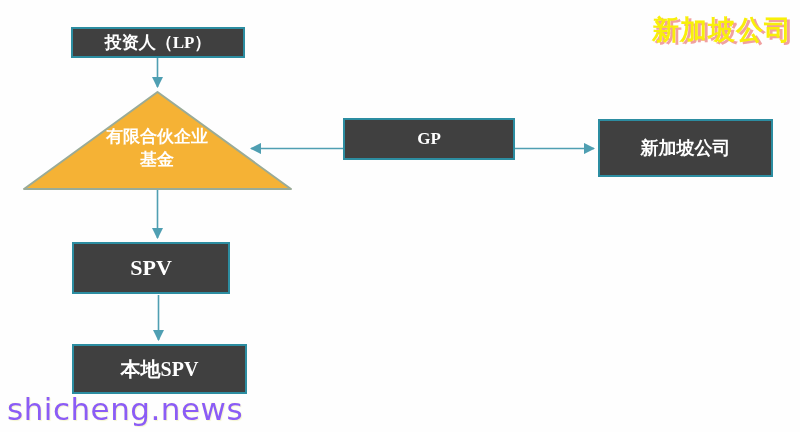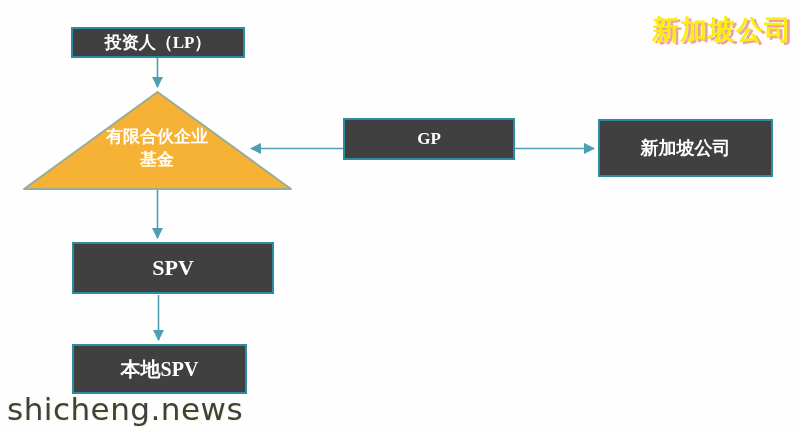--- a/index.html
+++ b/index.html
@@ -31,21 +31,21 @@
     flex-direction: column;
     align-items: center;
     justify-content: center;
     text-align: center;
     font-weight: 600;
     line-height: 1.25;
   }
   .node-investor  { left: 71px;  top: 27px;  width: 174px; height: 31px; font-size: 17px; }
   .node-gp        { left: 343px; top: 118px; width: 172px; height: 42px; font-size: 17px; }
   .node-manager   { left: 598px; top: 119px; width: 175px; height: 58px; font-size: 18px; }
-  .node-spv       { left: 72px;  top: 242px; width: 202px; height: 52px; font-size: 22px; }
+  .node-spv       { left: 72px;  top: 242px; width: 158px; height: 52px; font-size: 22px; }
   .node-local-spv { left: 72px;  top: 344px; width: 175px; height: 50px; font-size: 20px; }
   .triangle-label {
     position: absolute;
     left: 57px;
     top: 126px;
     width: 200px;
     text-align: center;
     color: #ffffff;
     font-weight: 600;
     font-size: 17px;
@@ -62,21 +62,21 @@
     color: #f8ef0a;
     text-shadow: 3px 2px 0 #f1a0a0;
     letter-spacing: 1px;
   }
   .watermark-site {
     position: absolute;
     left: 7px;
     top: 391px;
     font-size: 31px;
     font-family: "DejaVu Sans", "Liberation Sans", sans-serif;
-    color: #404040;
+    color: #8b5cf6;
     text-shadow: -1px -1px 0 #fffef0, 1px 1px 1px #f5f5d0;
     letter-spacing: 0.5px;
   }
 </style>
 </head>
 <body>
 
 <svg id="connector-layer" viewBox="0 0 800 432" xmlns="http://www.w3.org/2000/svg">
   <defs>
     <marker id="arrow" viewBox="0 0 10 10" refX="9" refY="5" markerWidth="7" markerHeight="7" orient="auto-start-reverse">

